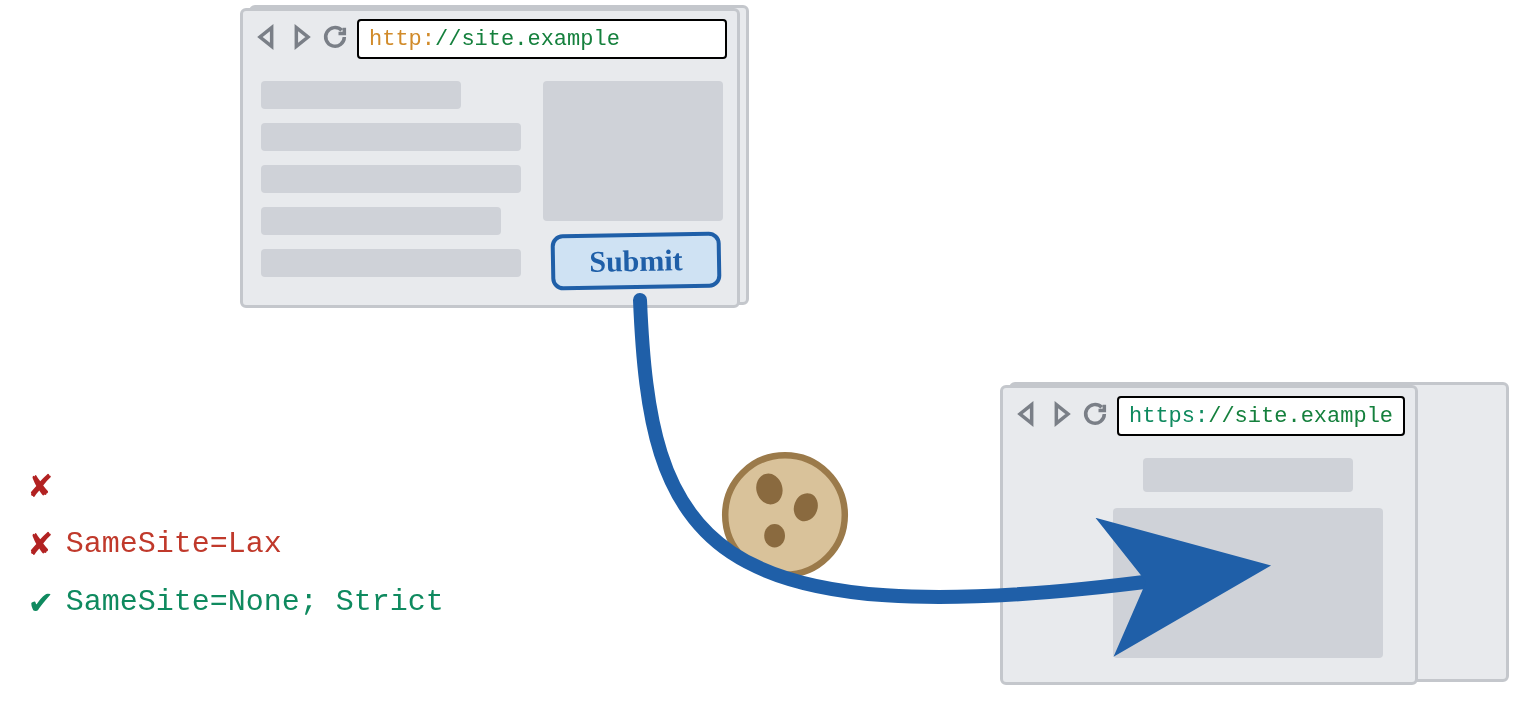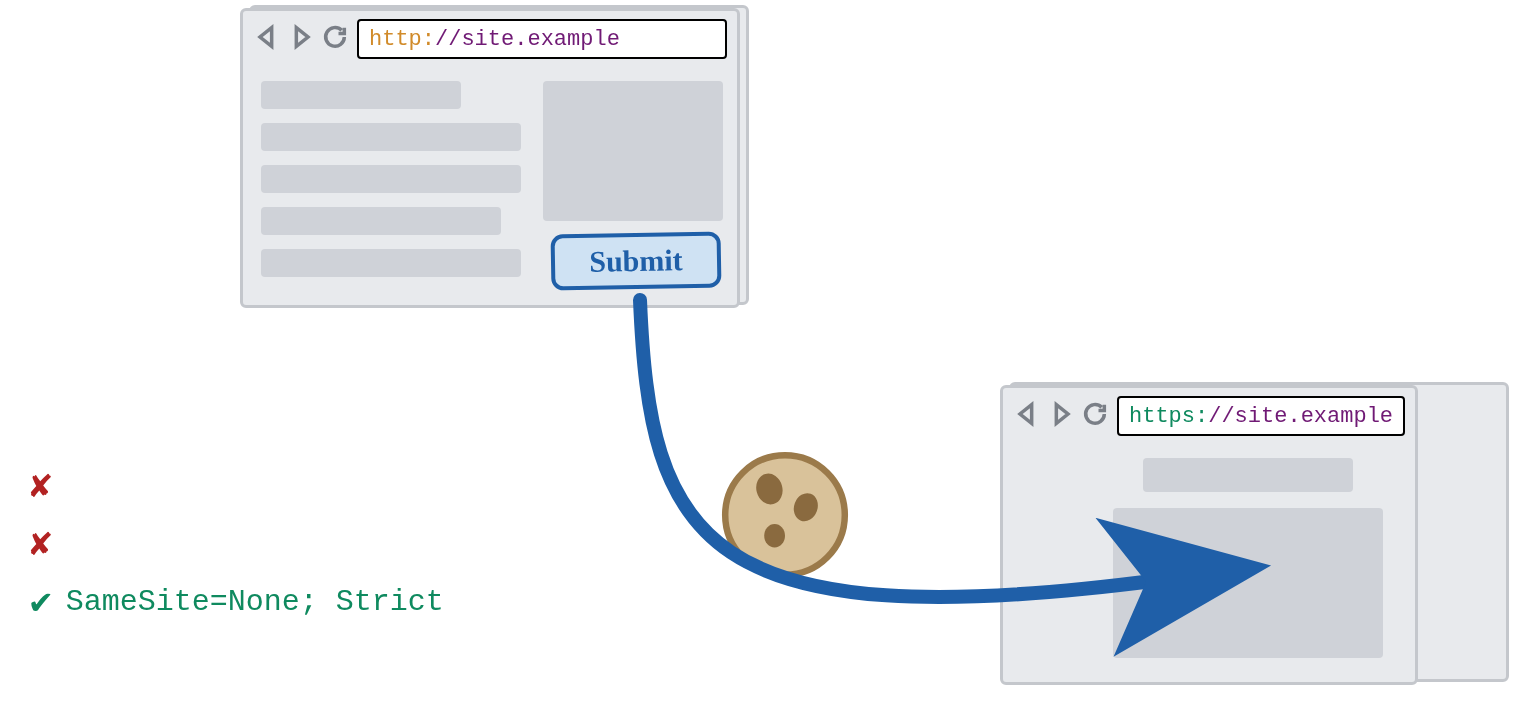--- a/index.html
+++ b/index.html
@@ -31,21 +31,21 @@
   }
   .nav-icons { display: flex; gap: 6px; align-items: center; }
   .nav-icons svg { width: 28px; height: 28px; stroke: #7a7f87; stroke-width: 3; fill: none; }
   .addrbar {
     flex: 1; background: #fff; border: 2px solid #000000; border-radius: 4px;
     height: 40px; display: flex; align-items: center; padding: 0 10px;
     font-size: 22px; white-space: nowrap; overflow: hidden;
   }
   .addrbar .scheme { color: #d18b2a; }
   .addrbar .scheme.secure { color: #0f8a5f; }
-  .addrbar .rest { color: #701a75; }
+  .addrbar .rest { color: #15803d; }
   .skel { background: #cfd2d8; border-radius: 4px; position: absolute; }
   
   .top .skel.t1 { left: 18px; top: 70px; width: 200px; height: 28px; }
   .top .skel.t2 { left: 18px; top: 112px; width: 260px; height: 28px; }
   .top .skel.t3 { left: 18px; top: 154px; width: 260px; height: 28px; }
   .top .skel.t4 { left: 18px; top: 196px; width: 240px; height: 28px; }
   .top .skel.t5 { left: 18px; top: 238px; width: 260px; height: 28px; }
   .top .skel.img { left: 300px; top: 70px; width: 180px; height: 140px; }
   .submit-btn {
     position: absolute; left: 308px; top: 222px; width: 170px; height: 56px;
@@ -143,18 +143,19 @@
   </defs>
   <path d="M 640 300 C 650 540, 700 640, 1160 580" stroke="#1f5fa8" stroke-width="14" fill="none" marker-end="url(#arrowhead)" stroke-linecap="round"></path>
 </svg>
 
 <div class="legend">
   <div class="row">
     <span class="cross">✘</span>
   </div>
   <div class="row">
     <span class="cross">✘</span>
+    <span class="label lax">SameSite=Lax</span>
   </div>
   <div class="row">
     <span class="check">✔</span>
     <span class="label none">SameSite=None; Strict</span>
   </div>
 </div>
 
 </body></html>

